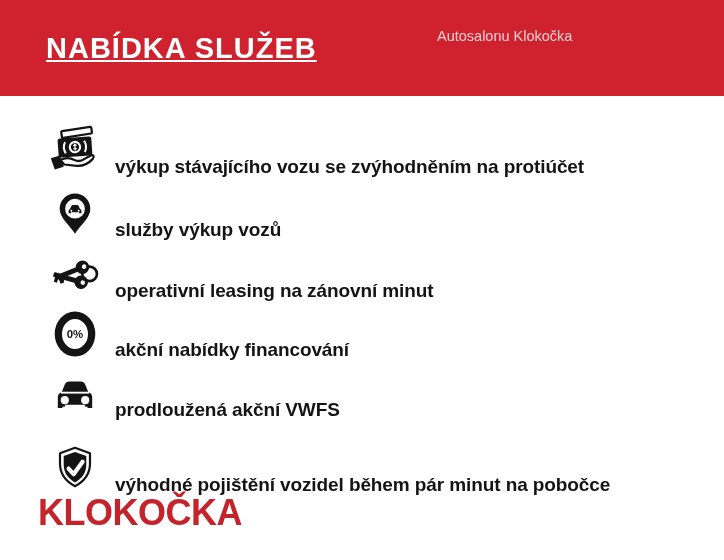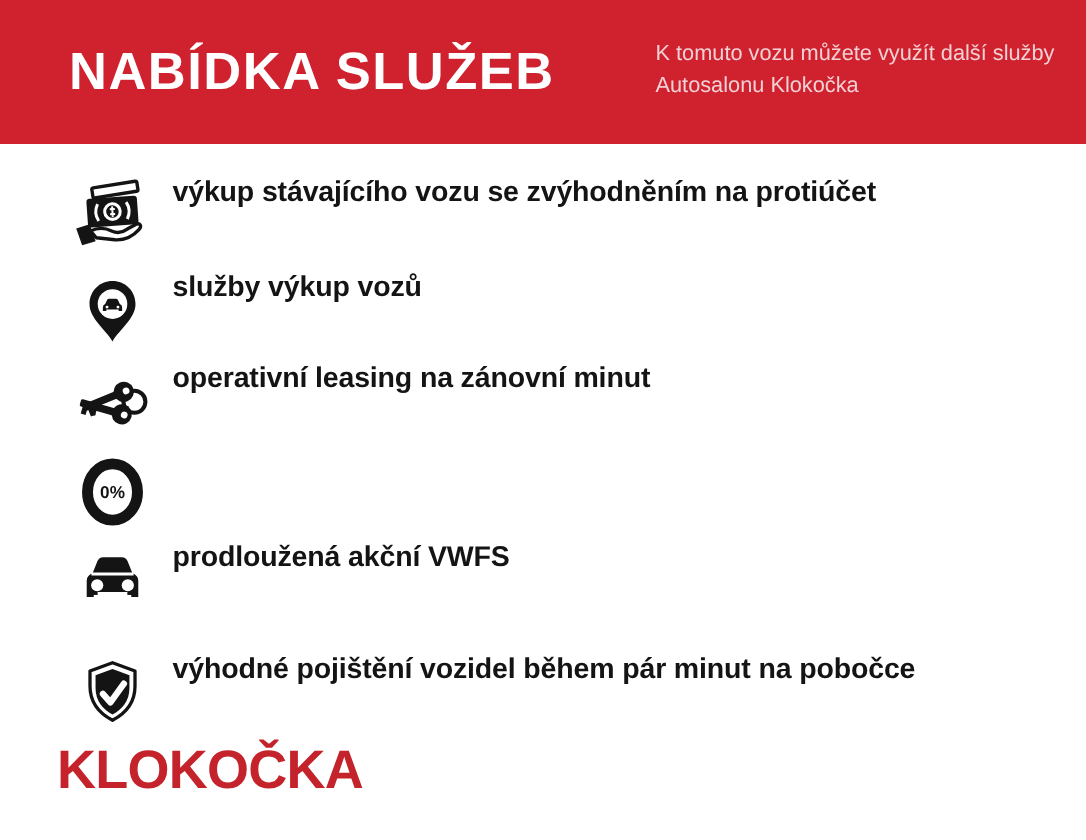--- a/index.html
+++ b/index.html
@@ -4,29 +4,30 @@
 <style>
   html,body{margin:0;padding:0;background:#fff;}
   .page{
     position:relative;width:724px;height:560px;overflow:hidden;background:#ffffff;
     font-family:"Liberation Sans",sans-serif;
   }
   
   .banner{position:absolute;left:0;top:0;width:724px;height:96px;background:#cf212e;}
   .banner-title{
     position:absolute;left:46px;top:27px;
-    font-size:35px;font-weight:700;letter-spacing:1px;color:#ffffff;line-height:42px;
+    font-size:29px;font-weight:700;letter-spacing:1px;color:#ffffff;line-height:42px;
     white-space:nowrap;
+    text-decoration:underline;
   }
   .banner-note{
     position:absolute;left:437px;top:26px;width:275px;
     font-size:14.5px;line-height:21px;color:#f2d0d4;font-weight:400;
   }
   
-  .svc{position:absolute;left:42px;height:60px;display:flex;align-items:flex-start;}
+  .svc{position:absolute;left:42px;height:60px;display:flex;align-items:flex-end;}
   .svc .ic{width:66px;min-width:66px;display:flex;justify-content:center;align-items:center;}
   .svc .lbl{
     font-size:19px;font-weight:700;color:#141414;letter-spacing:-0.1px;white-space:nowrap;
     margin-left:7px;
   }
   .r1{top:118px}.r2{top:181px}.r3{top:242px}.r4{top:301px}.r5{top:361px}.r6{top:436px}
   svg{display:block}
   
   .logo{
     position:absolute;left:38px;top:492px;
@@ -34,21 +35,20 @@
   }
 </style>
 </head>
 <body>
 
 <div class="page">
 
   <div class="banner">
     <div class="banner-title">NABÍDKA SLUŽEB</div>
     <div class="banner-note">
-      <div>K tomuto vozu můžete využít další služby</div>
       <div>Autosalonu Klokočka</div>
     </div>
   </div>
 
   <div class="svc r1">
     <span class="ic">
       <svg width="56" height="54" viewBox="0 0 48 48">
         <rect x="12" y="4.5" width="27" height="6" rx="1" transform="rotate(-9 25 8)" fill="none" stroke="#141414" stroke-width="2"></rect>
         <g transform="rotate(-4 24 21)">
           <rect x="9" y="12" width="30" height="17" rx="2" fill="#141414"></rect>
@@ -100,20 +100,21 @@
     <span class="lbl">operativní leasing na zánovní minut</span>
   </div>
 
   <div class="svc r4">
     <span class="ic">
       <svg width="50" height="54" viewBox="0 0 48 48">
         <ellipse cx="24" cy="24" rx="16" ry="18" fill="none" stroke="#141414" stroke-width="7"></ellipse>
         <text x="24" y="28" text-anchor="middle" font-family="Liberation Sans, sans-serif" font-size="11" font-weight="bold" fill="#141414">0%</text>
       </svg>
     </span>
+    <span class="lbl">akční nabídky financování</span>
   </div>
 
   <div class="svc r5">
     <span class="ic">
       <svg width="52" height="50" viewBox="0 0 48 48">
         <path d="M7.5 25 q0 -3.2 3.8 -4.8 l3.1 -7.7 q1 -2.5 3.6 -2.5 h12 q2.6 0 3.6 2.5 l3.1 7.7 q3.8 1.6 3.8 4.8 v10.5 h-7 v-3.2 h-19 v3.2 h-7 z" fill="#141414"></path>
         <path d="M10.5 20.8 h27" stroke="#ffffff" stroke-width="1.8"></path>
         <circle cx="14.2" cy="28" r="3.9" fill="#ffffff"></circle>
         <circle cx="33.8" cy="28" r="3.9" fill="#ffffff"></circle>
         <rect x="12" y="34.2" width="4.2" height="2.6" fill="#ffffff"></rect>

